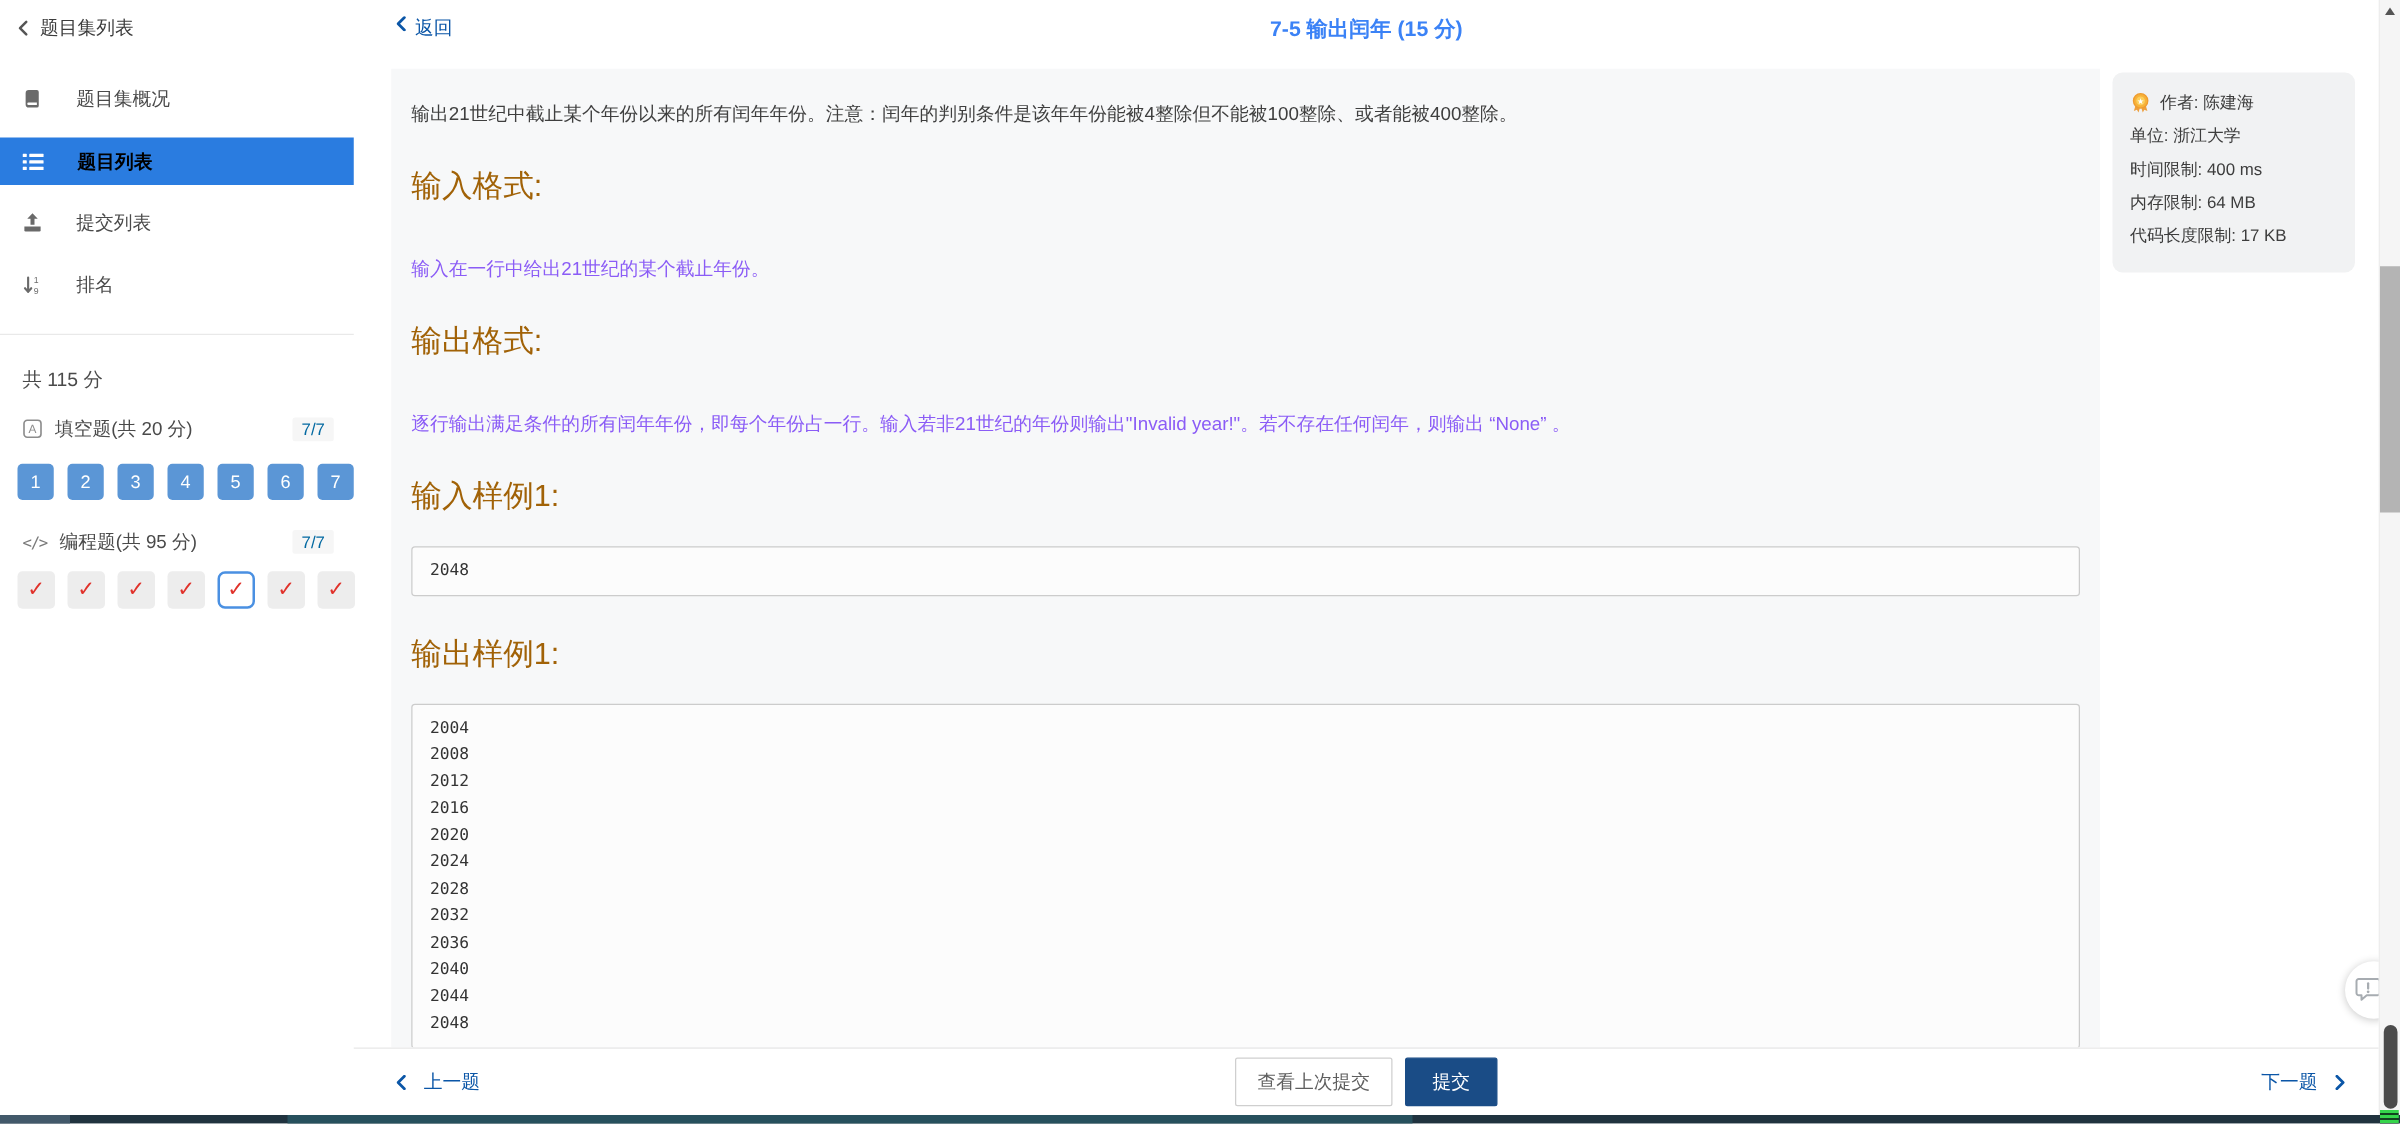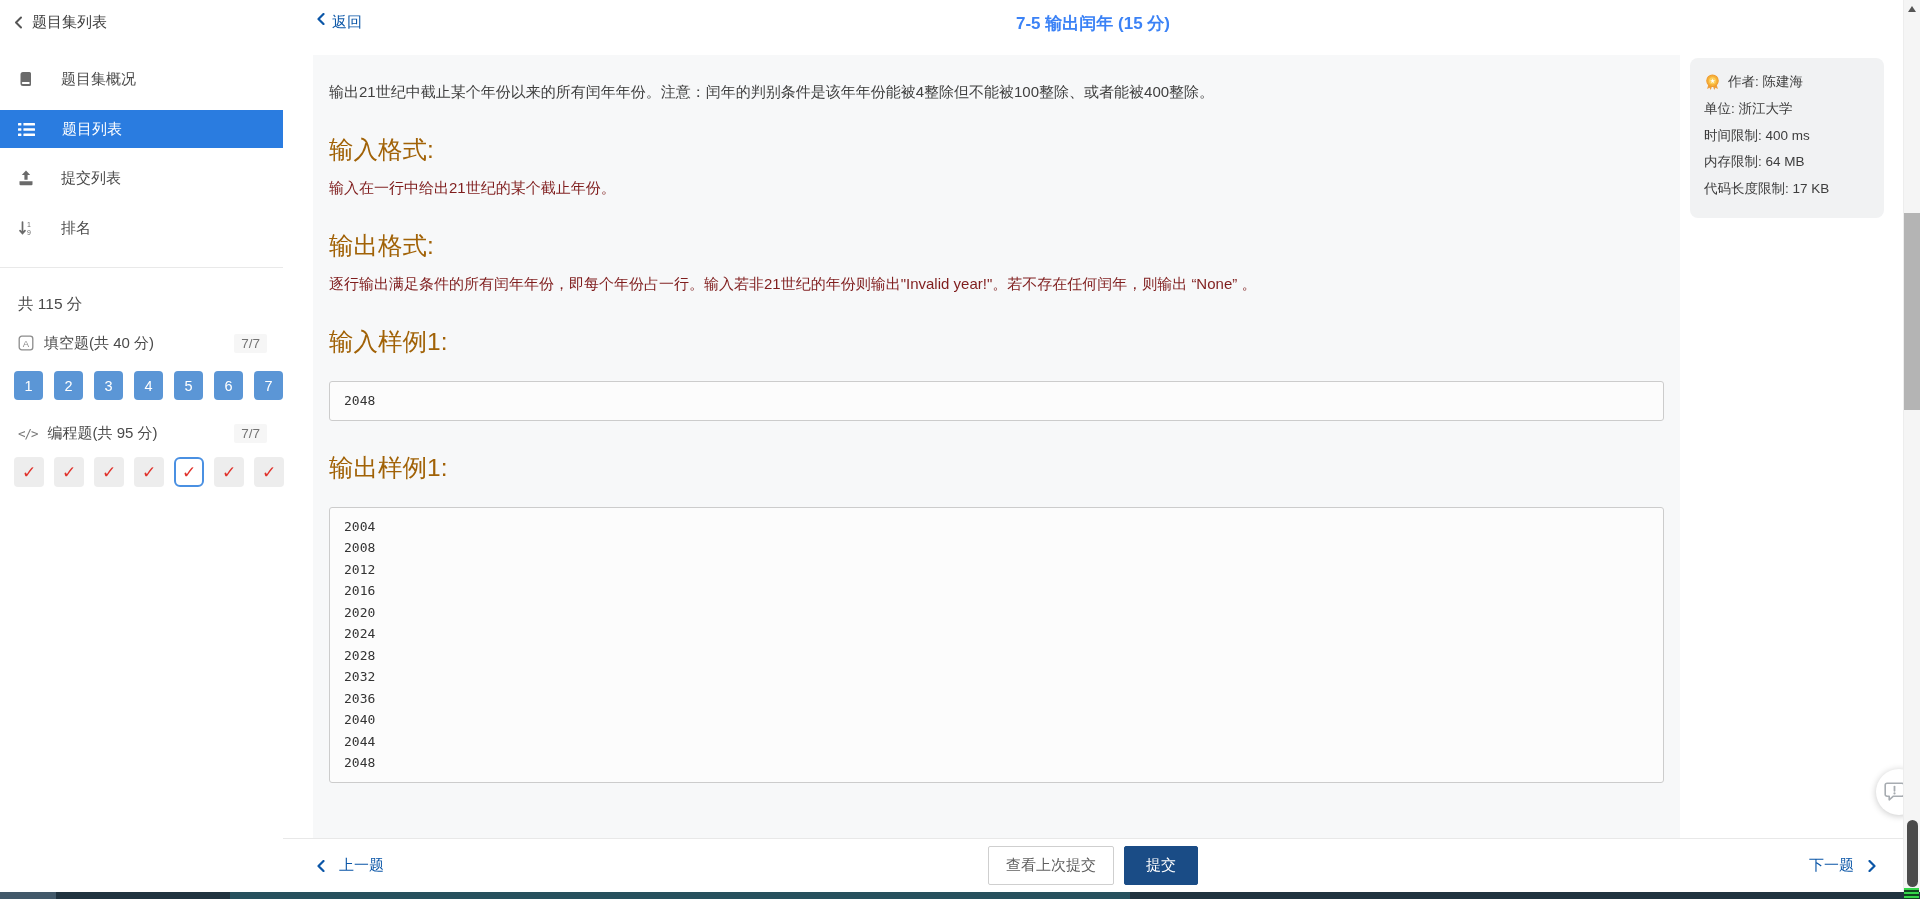--- a/index.html
+++ b/index.html
@@ -5,26 +5,26 @@
   * { margin:0; padding:0; box-sizing:border-box; }
   body { font-family:"Liberation Sans","DejaVu Sans",sans-serif; background:#fff; }
   .screen { position:relative; width:1920px; height:899px; background:#fff; overflow:hidden; }
 
   
   .sidebar { position:absolute; left:0; top:0; width:283px; height:892px; background:#fff; z-index:2; }
   .sb-back { position:absolute; left:14px; top:13px; display:flex; align-items:center; gap:9px;
              font-size:15px; color:#3c3c3c; cursor:pointer; }
   .sb-item { position:absolute; left:0; width:283px; height:34px; display:flex; align-items:center;
              gap:27px; padding-left:18px; font-size:15px; color:#4a4a4a; cursor:pointer; }
-  .sb-item.selected { height:38px; background:#2a7ce0; color:#ffffff; font-weight:normal; }
+  .sb-item.selected { height:38px; background:#2a7ce0; color:#000000; font-weight:bold; }
   .sb-divider { position:absolute; left:0; top:267px; width:283px; height:1px; background:#e9e9e9; }
   .sb-total { position:absolute; left:18px; top:294px; font-size:15.5px; color:#4a4a4a; }
   .sb-group { position:absolute; left:18px; width:249px; height:26px; display:flex; align-items:center; gap:10px;
               font-size:15px; color:#4a4a4a; }
-  .sb-badge { margin-left:auto; background:#f6f6f6; color:#737373; font-size:13.5px; padding:2px 7px; border-radius:2px; }
+  .sb-badge { margin-left:auto; background:#f6f6f6; color:#0369a1; font-size:13.5px; padding:2px 7px; border-radius:2px; }
   .num-row { position:absolute; left:14px; top:371px; display:flex; gap:11px; }
   .num-btn { width:29px; height:29px; background:#5b96d6; color:#fff; border:none; border-radius:4px;
              font-size:14.5px; font-family:inherit; cursor:pointer; display:flex; align-items:center; justify-content:center; }
   .check-row { position:absolute; left:14px; top:457px; display:flex; gap:10px; }
   .check-box { width:30px; height:30px; background:#ededed; border-radius:4px; display:flex; align-items:center;
                justify-content:center; cursor:pointer; }
   .check-box.current { background:#fff; border:2px solid #4a90e2; border-radius:6px; }
   .check-glyph { color:#e0322b; font-size:17px; font-weight:bold; font-family:"DejaVu Sans",sans-serif; }
   .icon { flex:0 0 auto; display:inline-flex; align-items:center; justify-content:center; }
   .code-glyph { font-family:"DejaVu Sans Mono",monospace; font-size:12.5px; color:#7a7a7a; letter-spacing:-1px; }
@@ -32,21 +32,21 @@
   
   .main { position:absolute; left:283px; top:0; width:1620px; height:892px; }
   .back-link { position:absolute; left:34px; top:13px; display:flex; align-items:flex-start; gap:7px;
                font-size:15px; color:#0b56a7; cursor:pointer; }
   .page-title { position:absolute; left:0; top:12px; width:100%; text-align:center;
                 font-size:17px; font-weight:bold; color:#3b82f6; }
 
   .card { position:absolute; left:30px; top:55px; width:1367px; height:783px; background:#f7f8f9; padding:0 16px; overflow:hidden; }
   .desc { padding-top:26px; font-size:15px; line-height:22px; color:#3f3f3f; }
   .h2 { margin-top:32px; font-size:24.5px; line-height:30px; font-weight:400; color:#a16207; }
-  .para { margin-top:12px; font-size:15px; line-height:22px; color:#7f1d1d; }
+  .para { margin-top:40px; font-size:15px; line-height:22px; color:#8b5cf6; }
   .codebox { margin-top:24px; background:#fcfcfc; border:1px solid #cccccc; border-radius:3px; padding:8px 14px;
              font-family:"DejaVu Sans Mono","Liberation Mono",monospace; font-size:13px; line-height:21.5px;
              color:#333; white-space:pre; overflow:hidden; }
 
   .info-panel { position:absolute; left:1407px; top:58px; width:194px; height:160px; background:#f1f2f3;
                 border-radius:8px; padding:11px 14px 0 14px; }
   .info-line { font-size:13.5px; color:#3d3d3d; line-height:26.8px; white-space:nowrap; }
   .info-line.first { display:flex; align-items:center; gap:7px; }
 
   
@@ -146,21 +146,21 @@
 
     <div class="sb-total">共 115 分</div>
 
     <div class="sb-group" style="top:330px;">
       <span class="icon">
         <svg width="16" height="16" viewBox="0 0 16 16">
             <rect x="1.2" y="1.2" width="13.6" height="13.6" rx="2.6" fill="none" stroke="#8c8c8c" stroke-width="1.3"></rect>
             <text x="8" y="11.6" text-anchor="middle" font-size="9.5" font-family="Liberation Sans,sans-serif" fill="#8c8c8c">A</text>
           </svg>
       </span>
-      <span>填空题(共 40 分)</span>
+      <span>填空题(共 20 分)</span>
       <span class="sb-badge">7/7</span>
     </div>
 
     <div class="num-row">
       <button class="num-btn">1</button>
       <button class="num-btn">2</button>
       <button class="num-btn">3</button>
       <button class="num-btn">4</button>
       <button class="num-btn">5</button>
       <button class="num-btn">6</button>

